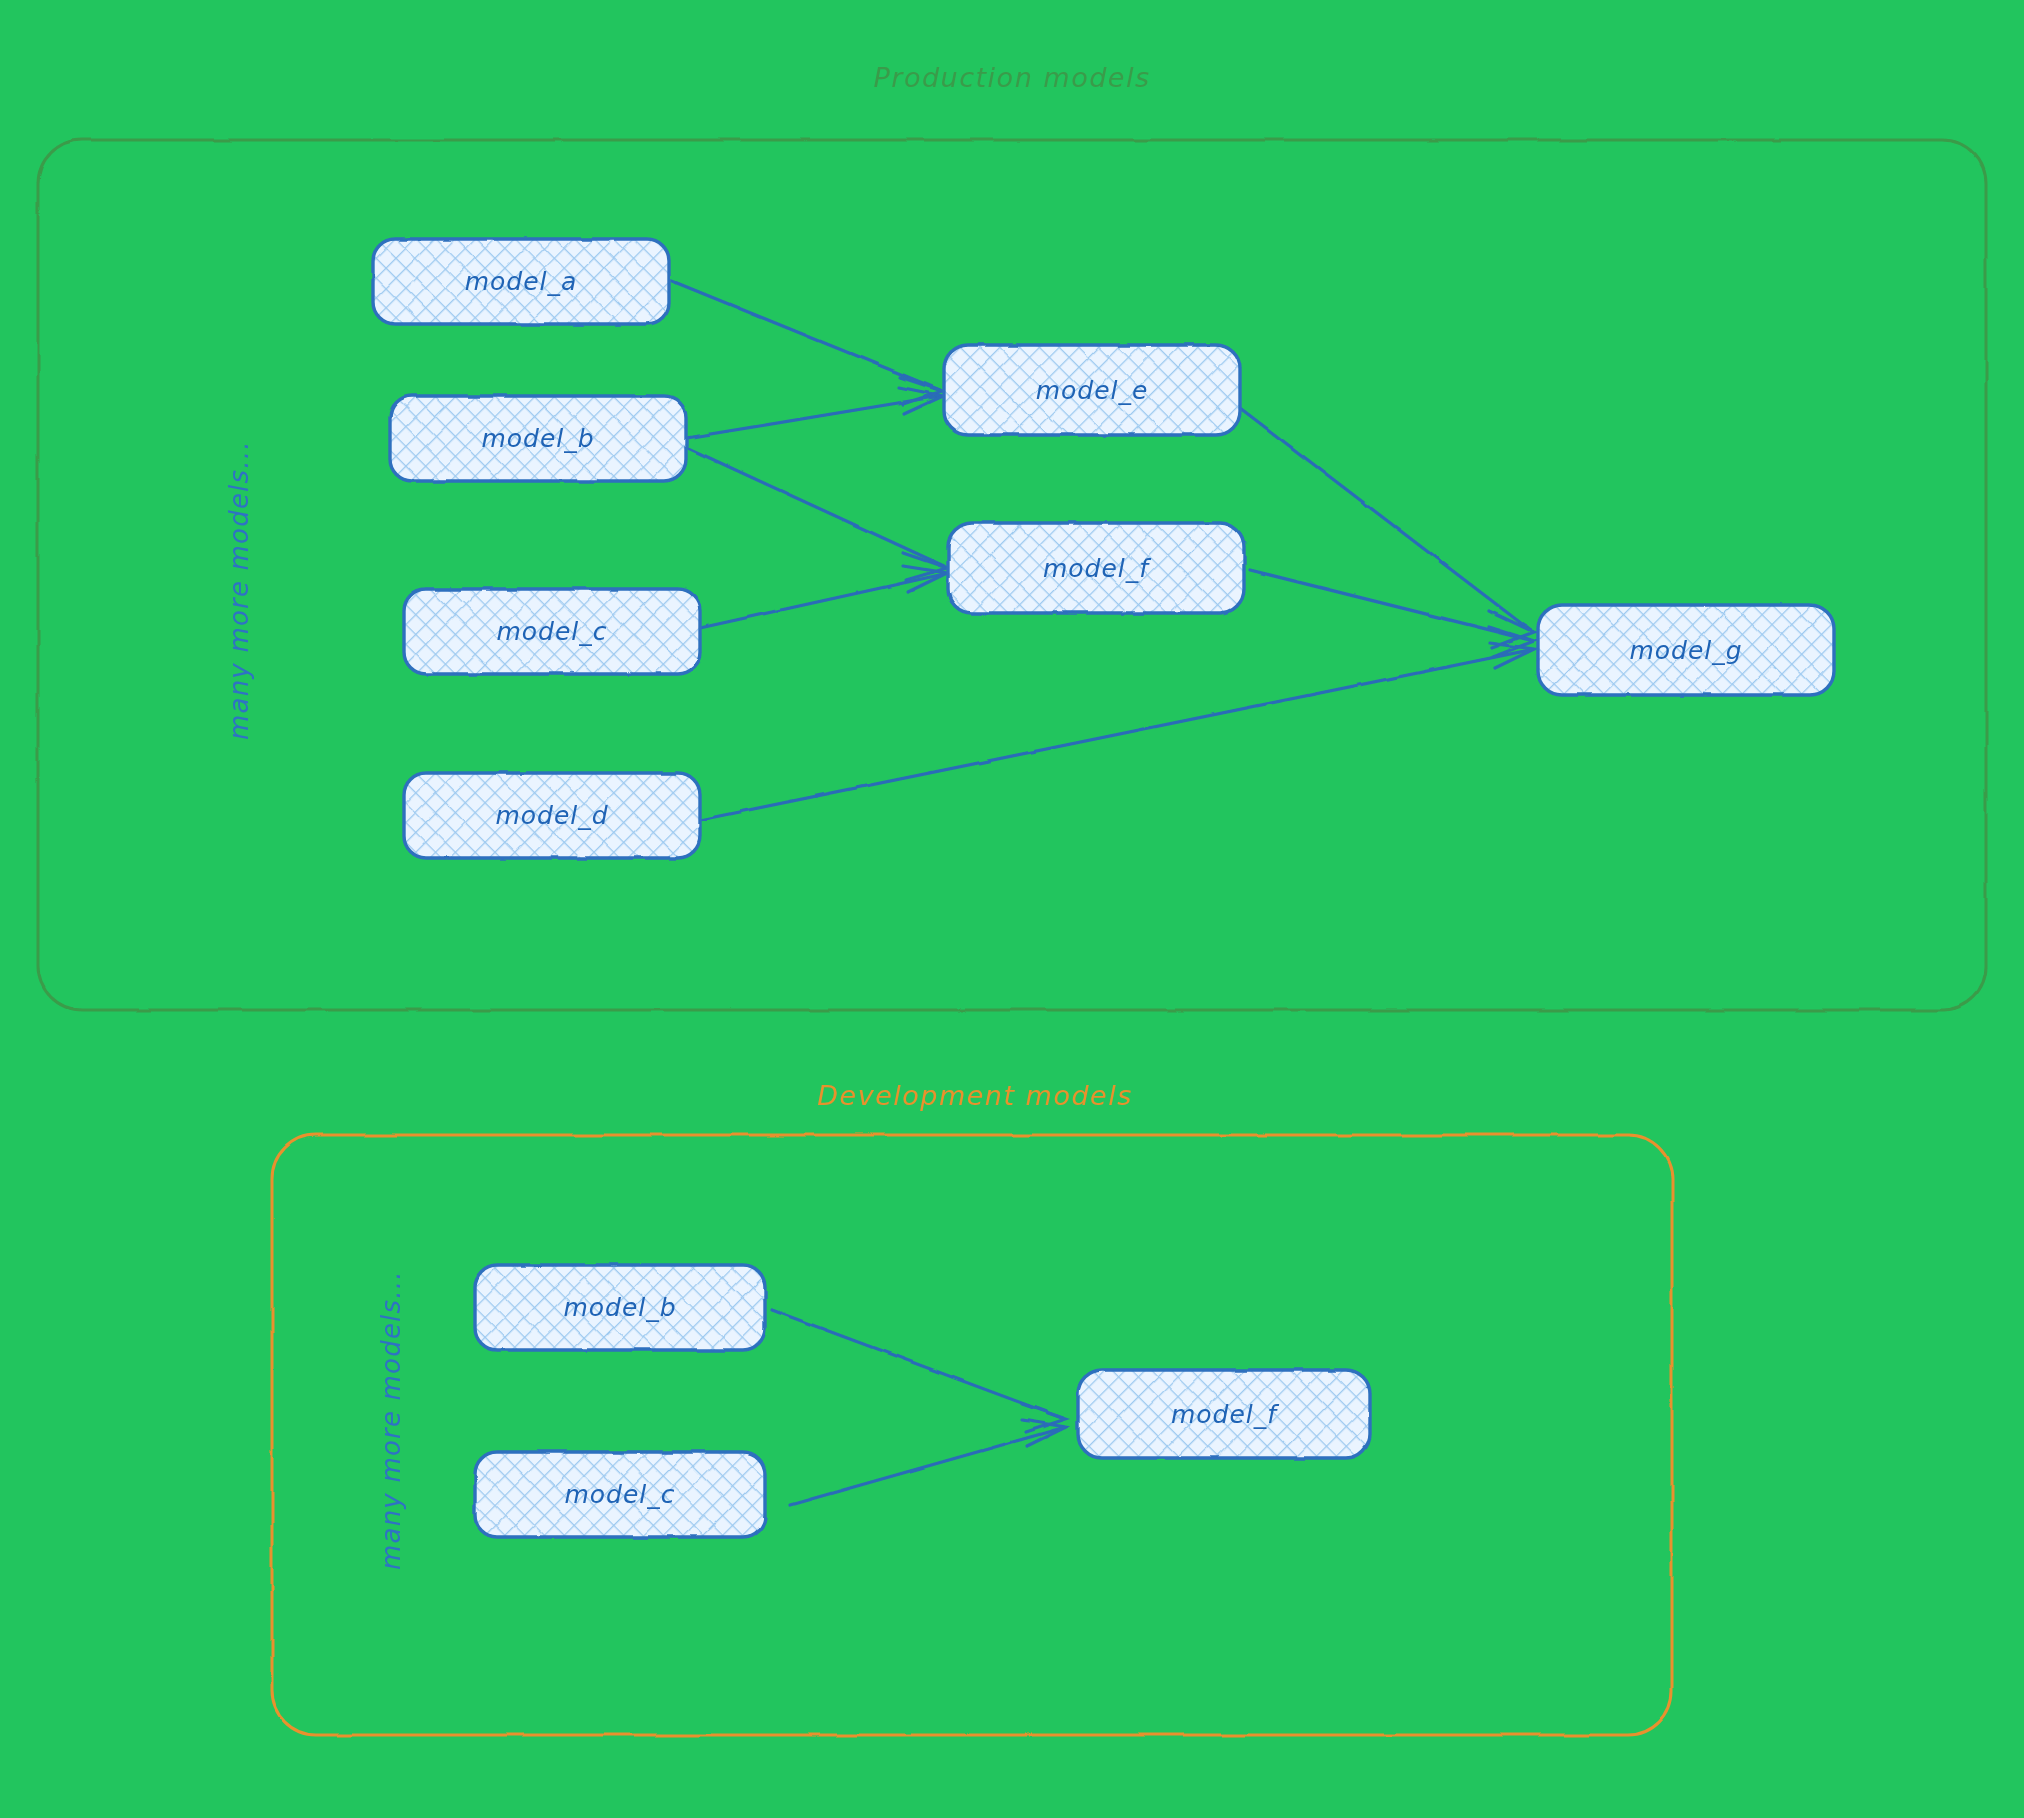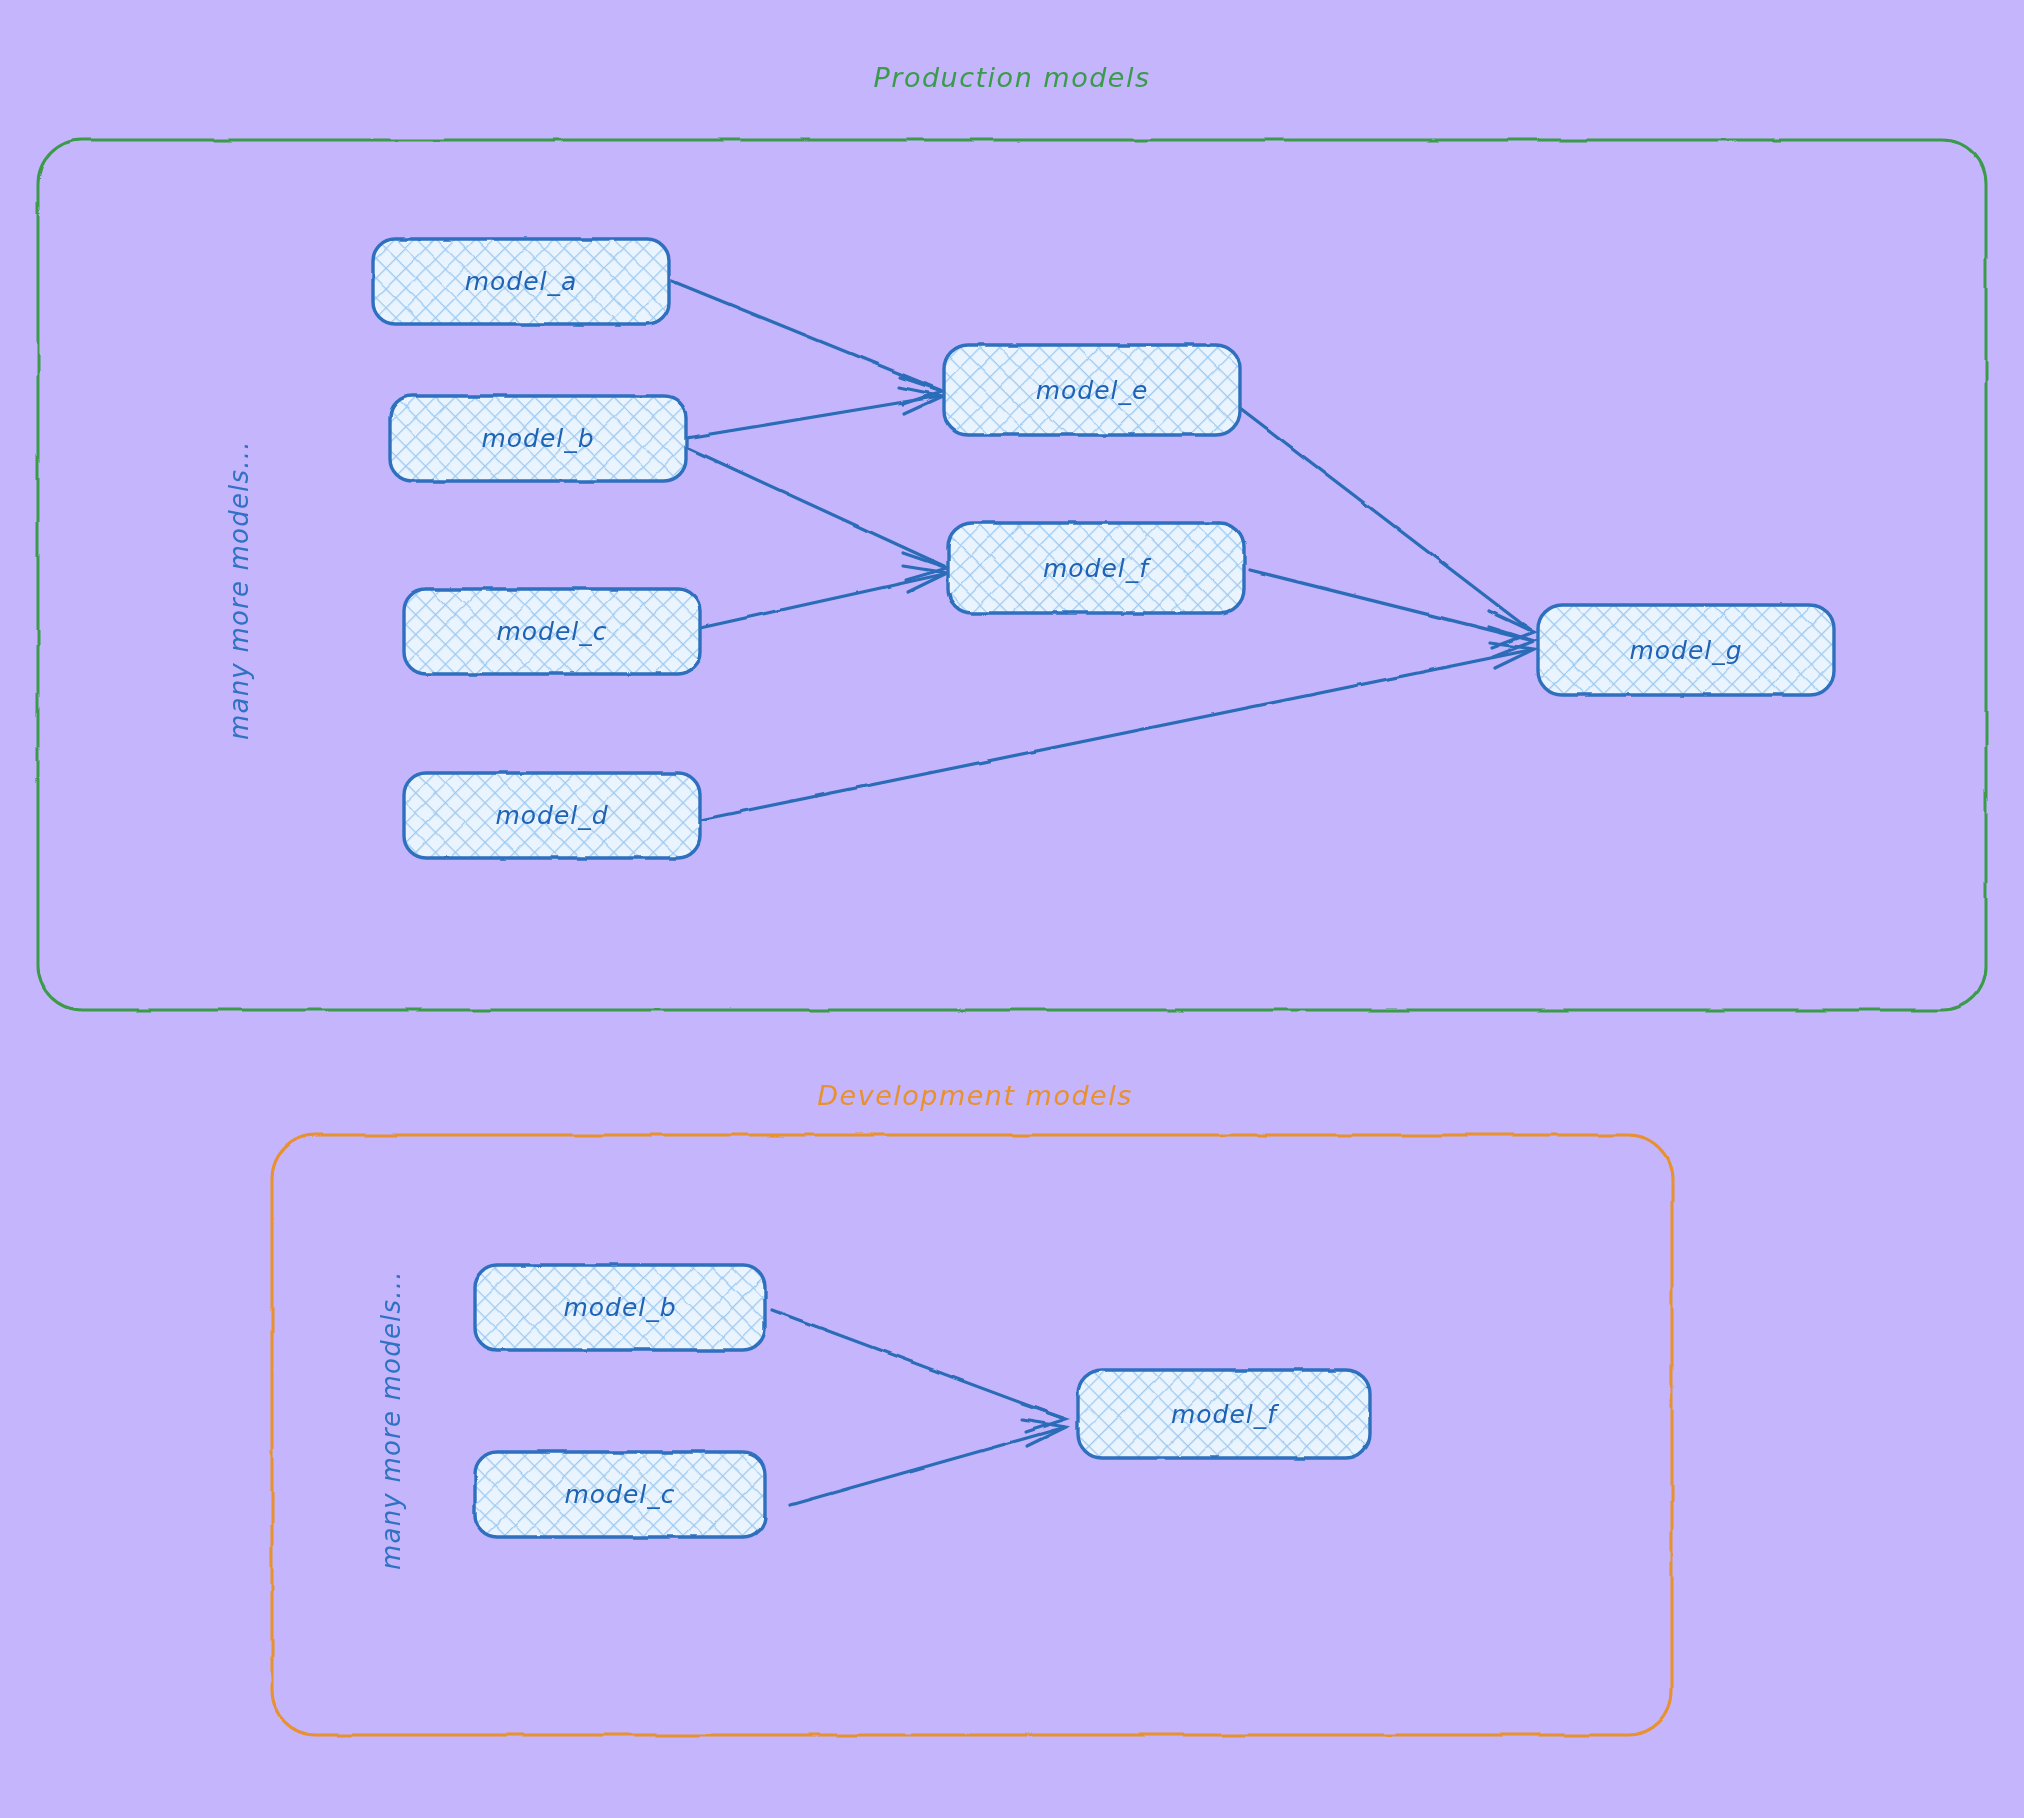--- a/index.html
+++ b/index.html
@@ -10,21 +10,21 @@
   body {
     width: 2024px;
     height: 1818px;
     font-family: "DejaVu Sans", sans-serif;
     overflow: hidden;
   }
   #canvas {
     position: relative;
     width: 2024px;
     height: 1818px;
-    background: #c4b5fd;
+    background: #22c55e;
   }
   svg.diagram {
     position: absolute;
     top: 0;
     left: 0;
     width: 2024px;
     height: 1818px;
   }
   .group-title {
     font-family: "DejaVu Sans", sans-serif;

